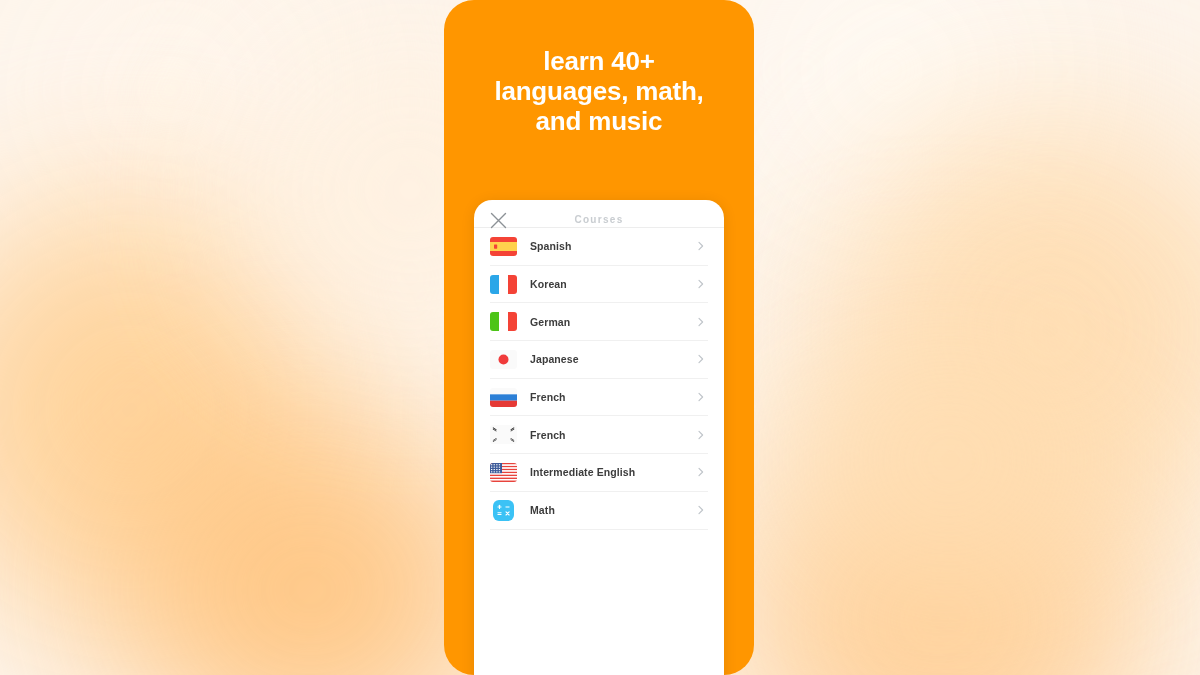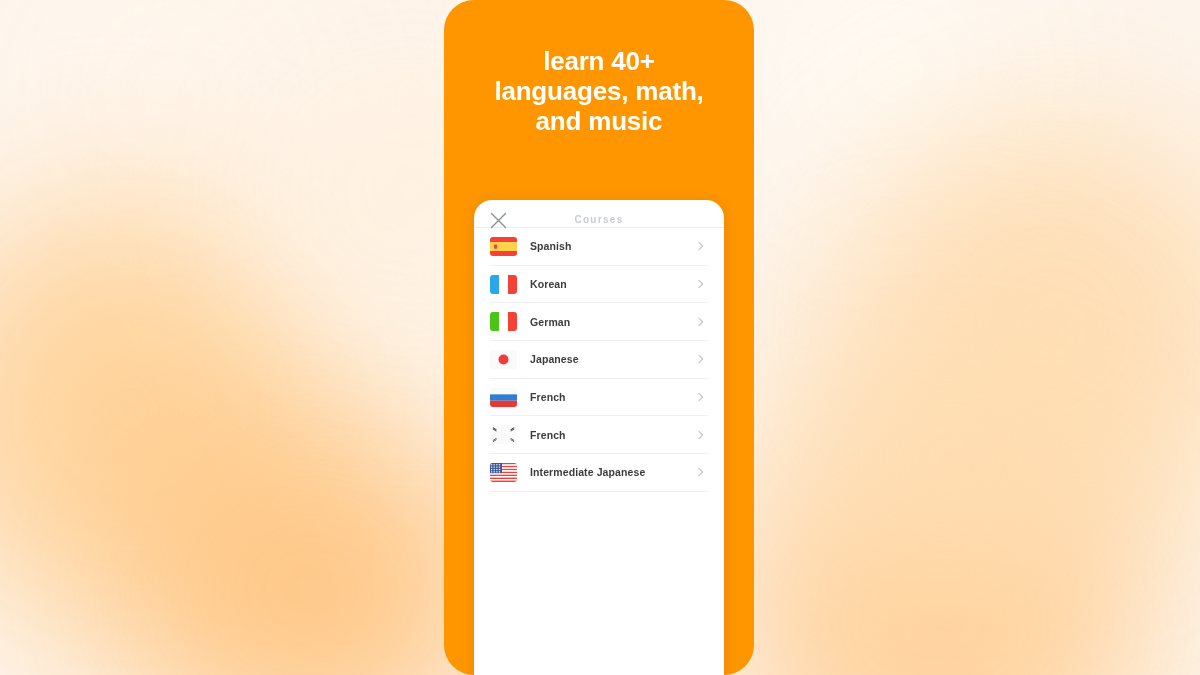--- a/index.html
+++ b/index.html
@@ -307,21 +307,42 @@
                 <rect x="3.6" y="6" width="1.3" height="1.1"></rect>
           <rect x="6.2" y="6" width="1.3" height="1.1"></rect>
                 <rect x="8.8" y="6" width="1.3" height="1.1"></rect>
           <rect x="1" y="8.3" width="1.3" height="1.1"></rect>
                 <rect x="3.6" y="8.3" width="1.3" height="1.1"></rect>
           <rect x="6.2" y="8.3" width="1.3" height="1.1"></rect>
                 <rect x="8.8" y="8.3" width="1.3" height="1.1"></rect>
         </g>
       </svg>
           </span>
-          <span class="row-label">Intermediate Japanese</span>
+          <span class="row-label">Intermediate English</span>
+          <span class="row-chevron">
+            <svg viewBox="0 0 10 10" width="10" height="10">
+    <path d="M3 1.4 L6.6 5 L3 8.6" stroke="#BFC4C9" stroke-width="1.15" stroke-linecap="round" stroke-linejoin="round" fill="none"></path>
+  </svg>
+          </span>
+        </div>
+        <div class="course-row">
+          <span class="app-icon">
+            <svg viewBox="0 0 21 21" width="21" height="21">
+        <rect width="21" height="21" rx="6" fill="#3BC2F5"></rect>
+        <g fill="#FFFFFF">
+          <rect x="4.4" y="6.4" width="4.2" height="1.1" rx="0.4"></rect>
+          <rect x="5.95" y="4.85" width="1.1" height="4.2" rx="0.4"></rect>
+          <rect x="12.4" y="6.4" width="4.2" height="1.1" rx="0.4"></rect>
+          <rect x="4.4" y="12.2" width="4.2" height="1" rx="0.4"></rect>
+          <rect x="4.4" y="14.1" width="4.2" height="1" rx="0.4"></rect>
+          <path d="M13 11.9 L16.1 15 M16.1 11.9 L13 15" stroke="#FFFFFF" stroke-width="1.1" stroke-linecap="round" fill="none"></path>
+        </g>
+      </svg>
+          </span>
+          <span class="row-label">Math</span>
           <span class="row-chevron">
             <svg viewBox="0 0 10 10" width="10" height="10">
     <path d="M3 1.4 L6.6 5 L3 8.6" stroke="#BFC4C9" stroke-width="1.15" stroke-linecap="round" stroke-linejoin="round" fill="none"></path>
   </svg>
           </span>
         </div>
       </div>
 
   </div>
 </div>

